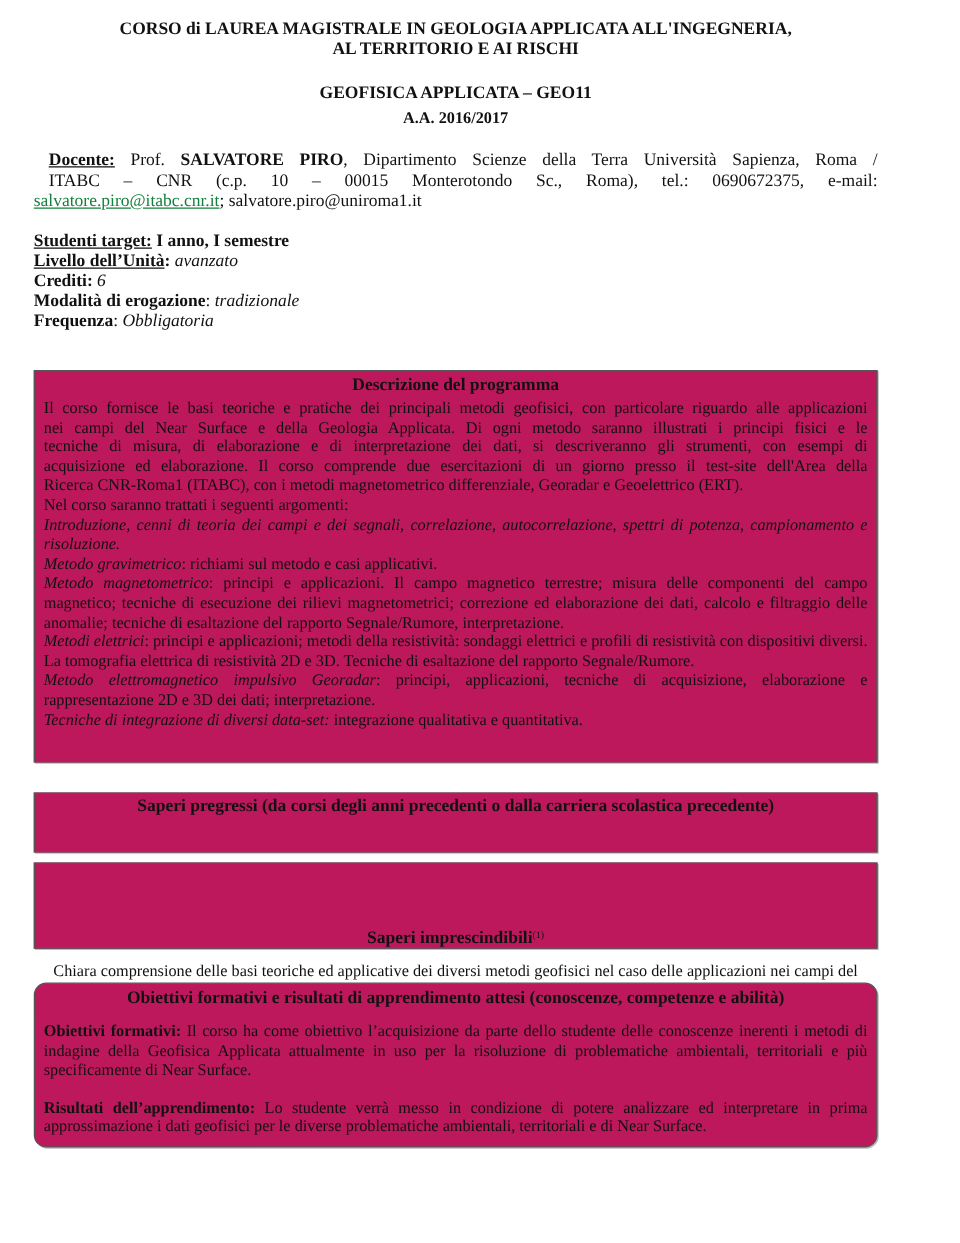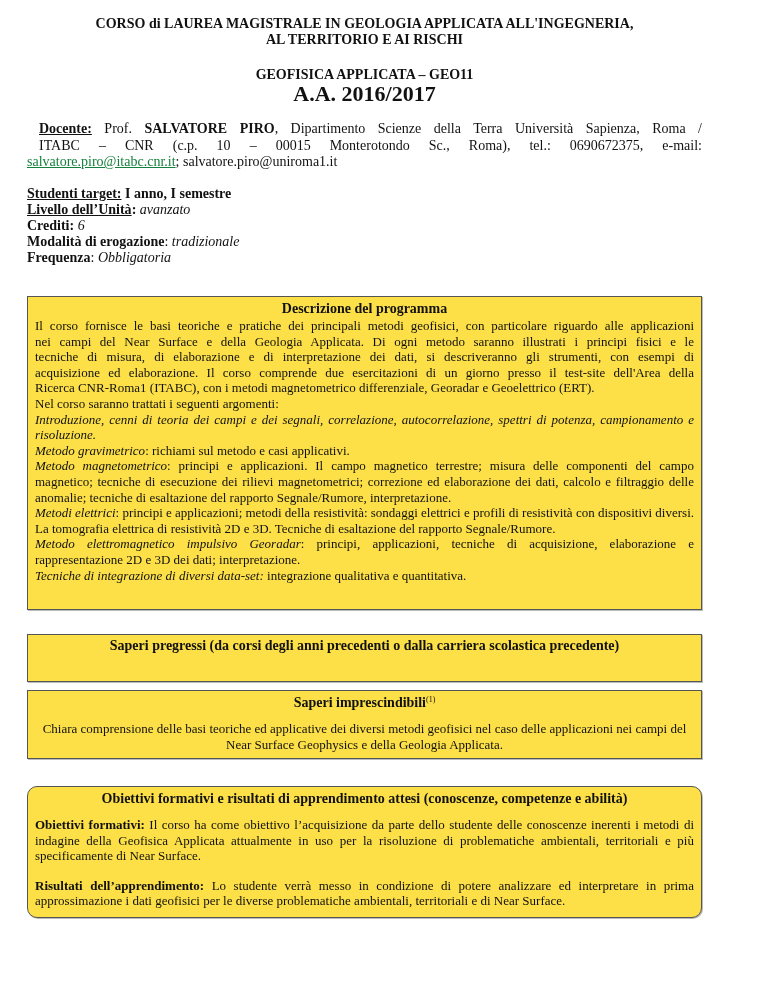--- a/index.html
+++ b/index.html
@@ -23,21 +23,21 @@
     }
     .hdr {
       text-align: center;
       font-weight: bold;
       font-size: 14px;
       line-height: 16px;
     }
     .hdr1 { position: absolute; left: 0; width: 675px; top: 16px; }
     .hdr2 { position: absolute; left: 0; width: 675px; top: 32px; }
     .hdr3 { position: absolute; left: 0; width: 675px; top: 67px; }
-    .hdr4 { position: absolute; left: 0; width: 675px; top: 84px; font-size: 22px; line-height: 20px; }
+    .hdr4 { position: absolute; left: 0; width: 675px; top: 84px; font-size: 13px; line-height: 20px; }
 
     .docente {
       position: absolute;
       left: 0;
       top: 121px;
       width: 675px;
       font-size: 14px;
       line-height: 16.5px;
       text-align: justify;
       text-align-last: left;
@@ -68,21 +68,21 @@
       line-height: 16px;
     }
     .info div { white-space: nowrap; }
 
     .box {
       position: absolute;
       left: 0;
       width: 673px;
       border: 1px solid #555555;
       box-shadow: 1px 1px 0 #bbbbbb;
-      background: #fde047;
+      background: #be185d;
     }
     .box-title {
       text-align: center;
       font-weight: bold;
       font-size: 14px;
       line-height: 16px;
     }
     .box-body {
       font-size: 13px;
       line-height: 15.6px;
@@ -94,21 +94,21 @@
 
     #box-programma { top: 296px; height: 312px; }
     #box-programma .box-title { padding-top: 4px; }
     #box-programma .box-body { padding-top: 1px; }
 
     #box-pregressi { top: 634px; height: 46px; }
     #box-pregressi .box-title { padding-top: 3px; }
     #box-pregressi .box-body { padding-top: 11px; }
 
     #box-imprescindibili { top: 690px; height: 67px; }
-    #box-imprescindibili .box-title { padding-top: 4px; }
+    #box-imprescindibili .box-title { padding-top: 4px; margin-top: 48px; }
     #box-imprescindibili .box-body { padding-top: 10px; }
     sup.note { font-size: 8px; font-weight: normal; vertical-align: top; position: relative; top: -3px; }
 
     #box-obiettivi { top: 786px; height: 130px; border-radius: 10px; }
     #box-obiettivi .box-title { padding-top: 4px; }
     #box-obiettivi .box-body { padding-top: 10px; }
     #box-obiettivi .gap { height: 14px; }
   </style>
 </head>
 <body>

